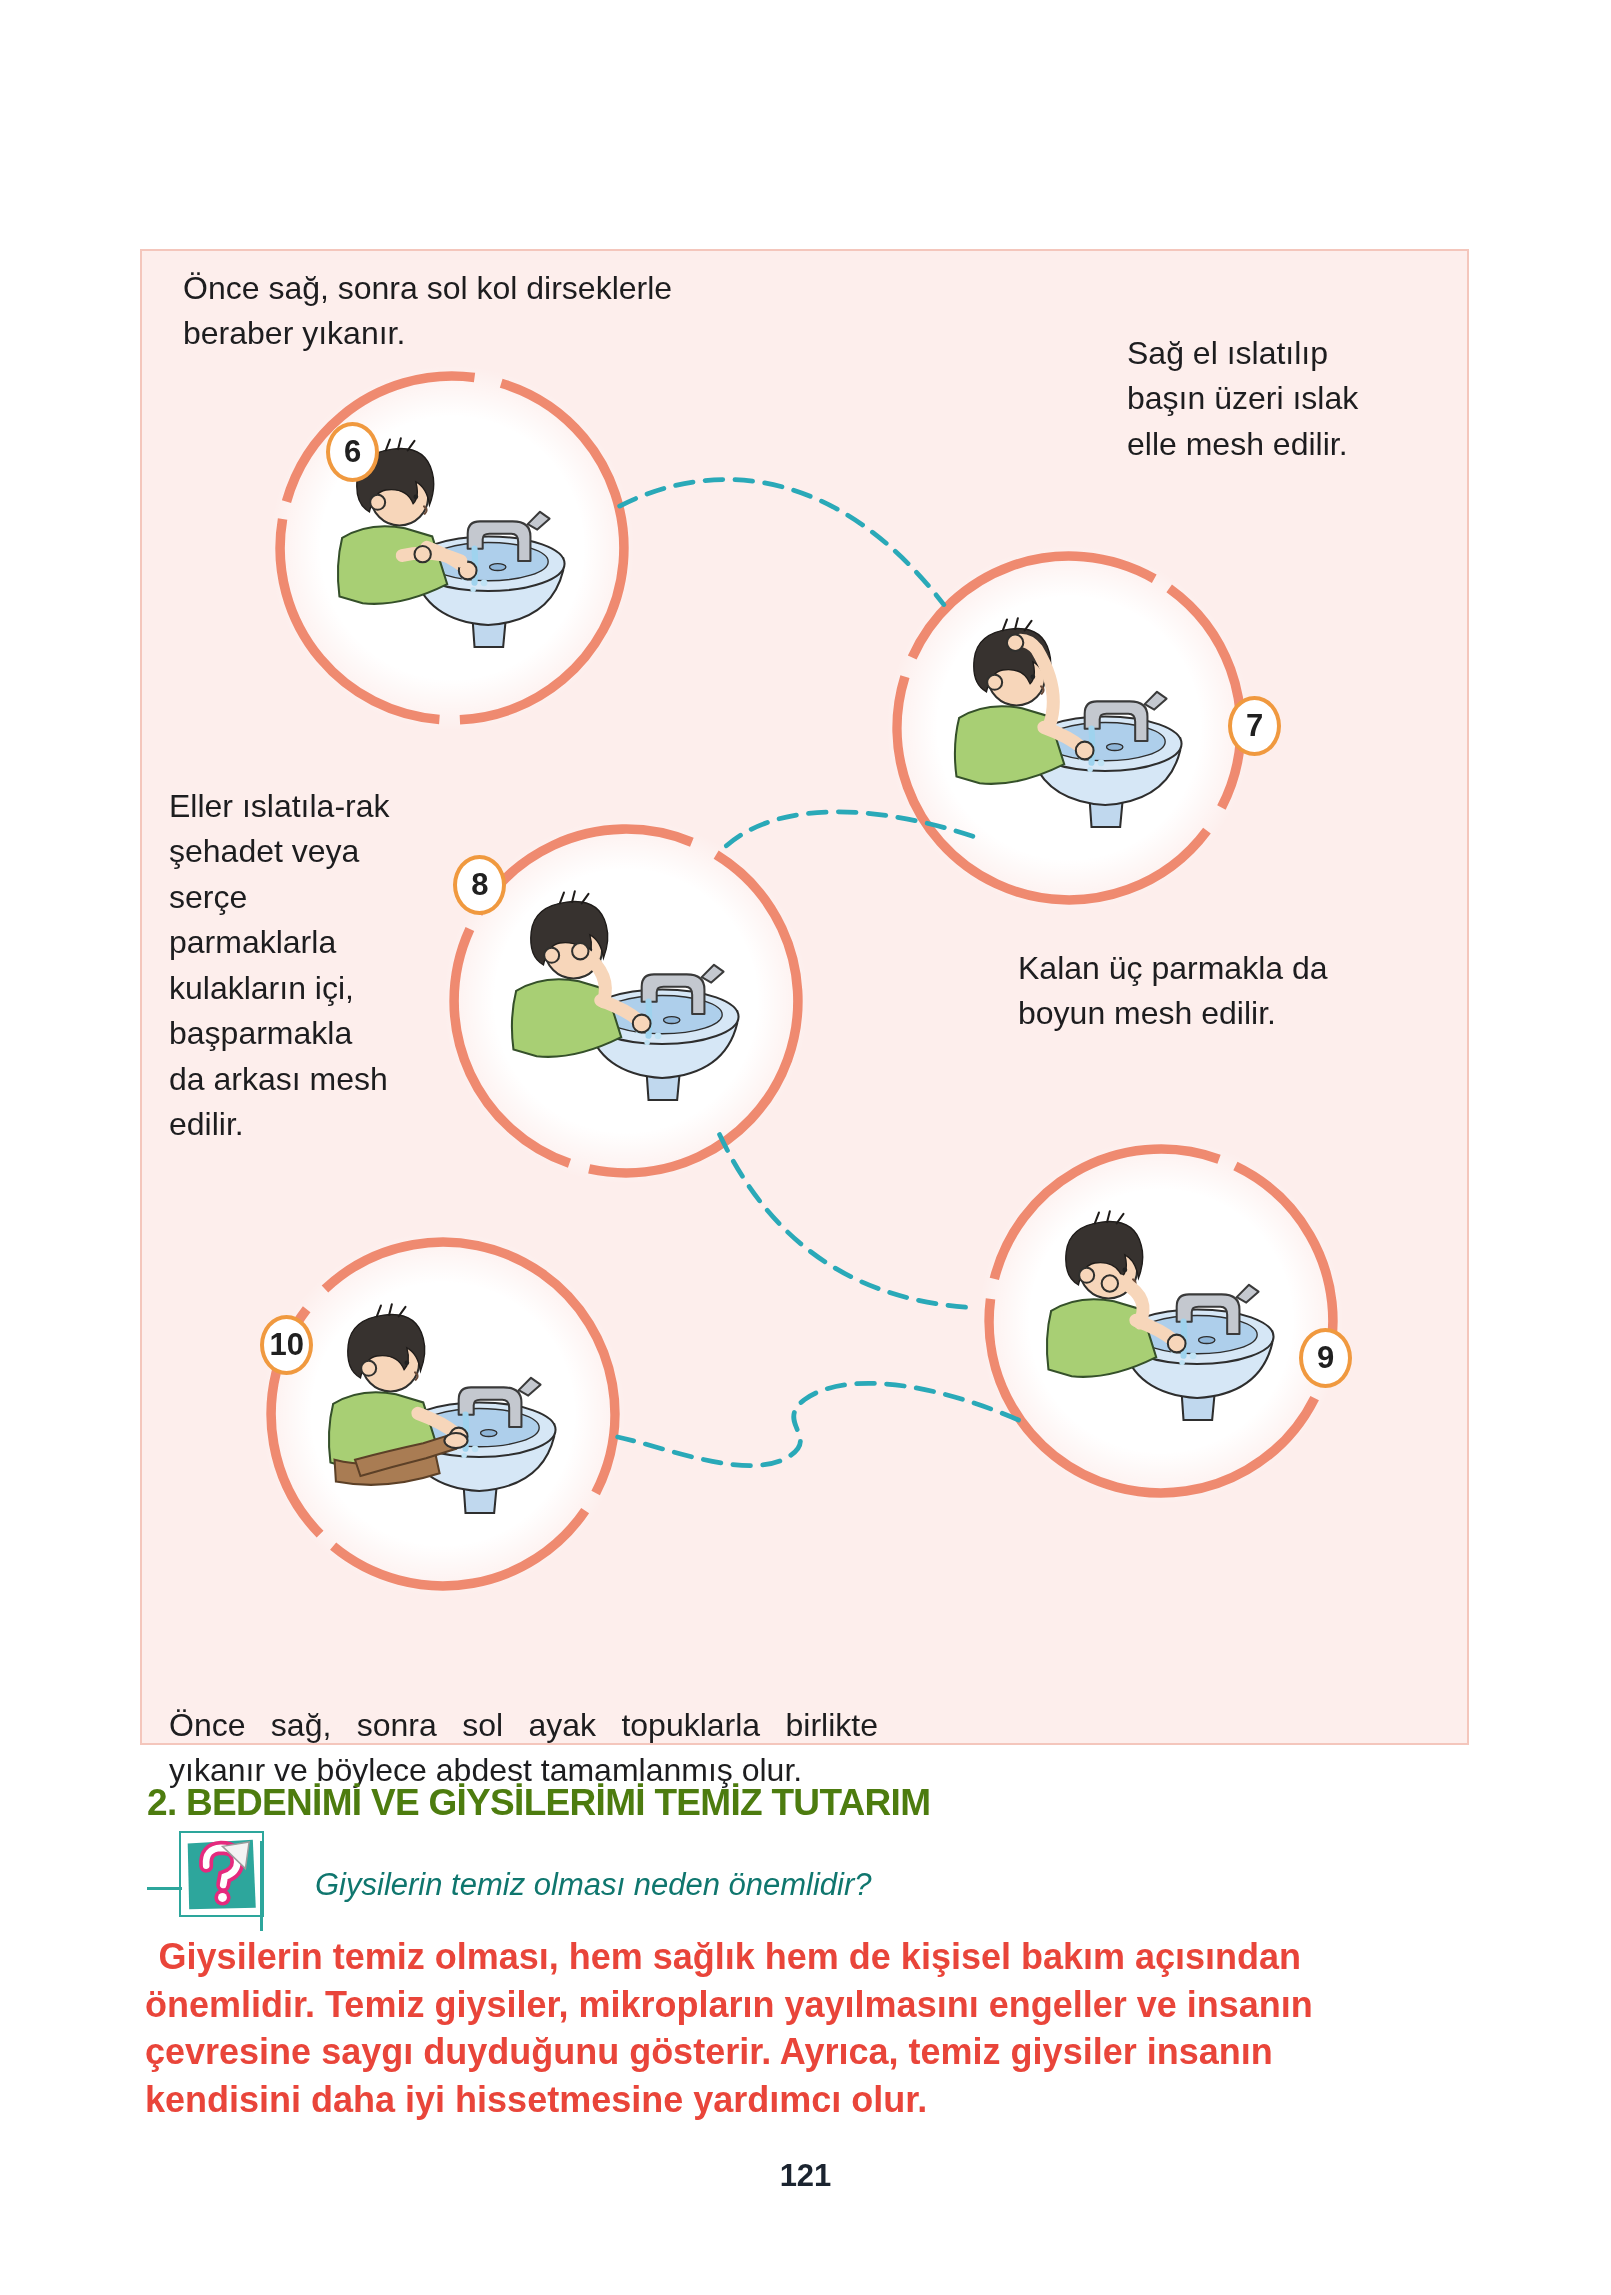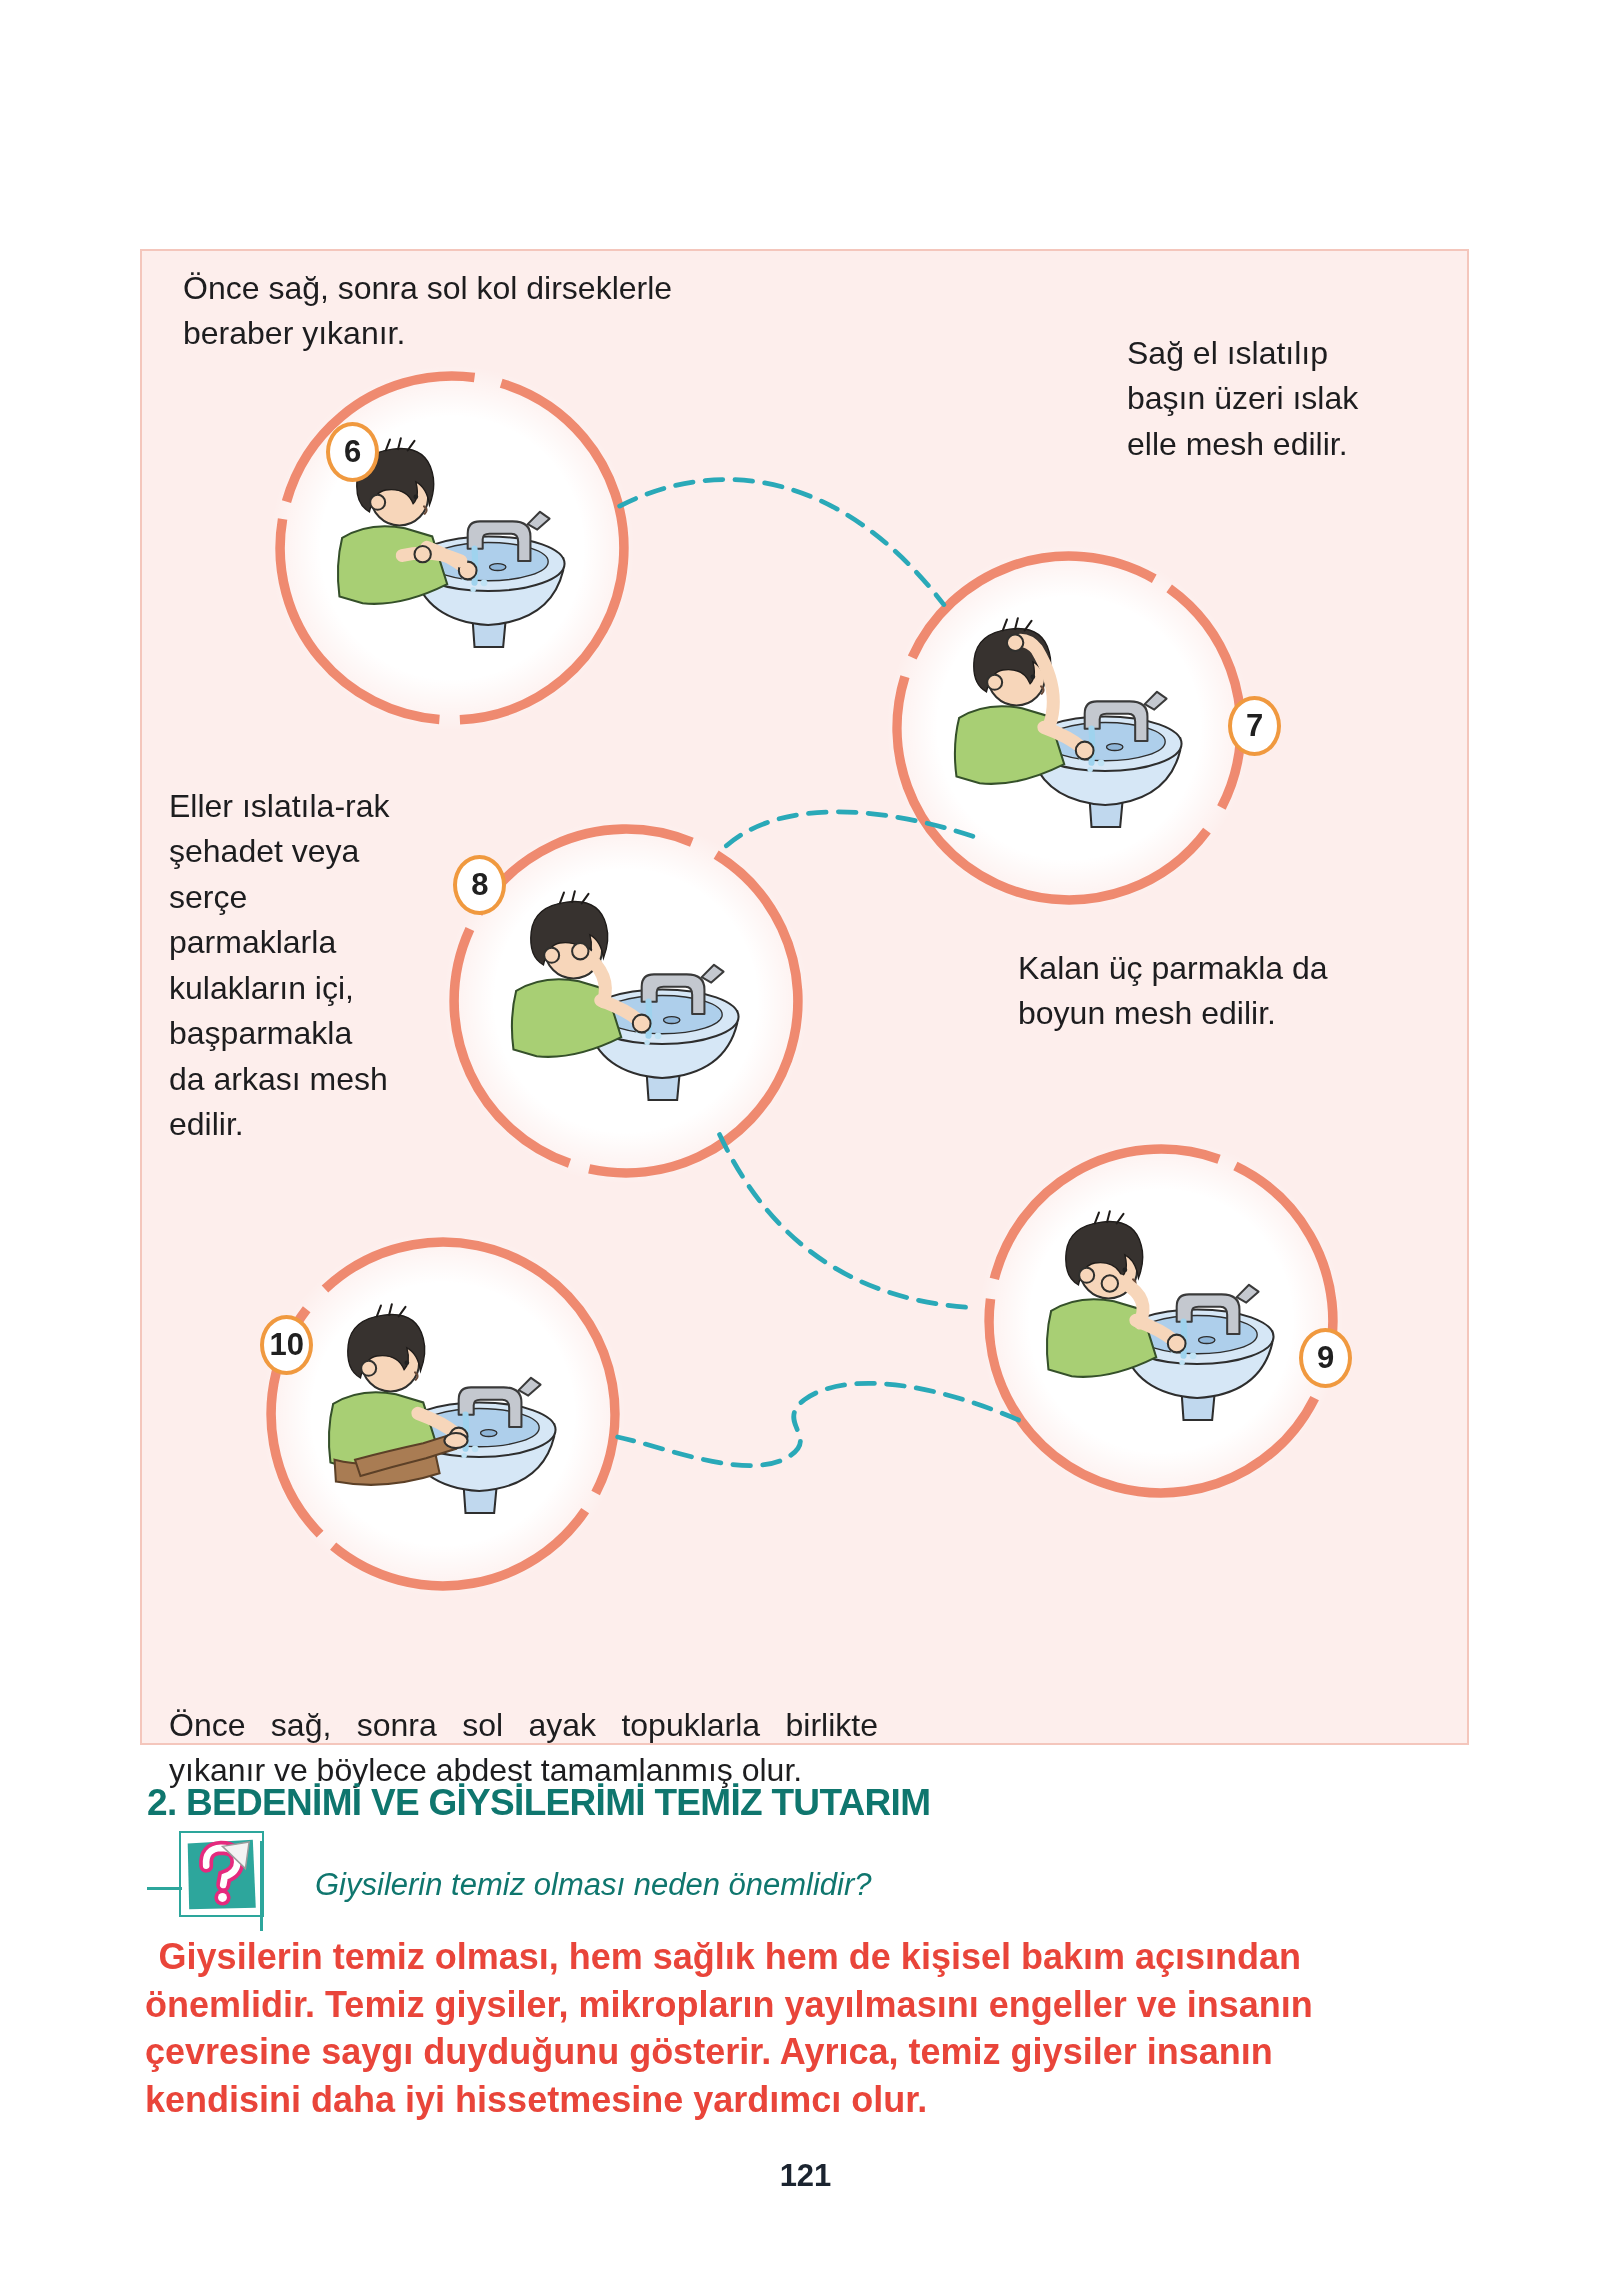--- a/index.html
+++ b/index.html
@@ -60,21 +60,21 @@
   .i-eye   { fill:#222222; }
   .i-line  { fill:none; stroke:#6b4c3a; stroke-width:3; stroke-linecap:round; }
   .i-shirt { fill:#a8cf74; stroke:#35502a; stroke-width:3; }
   .i-armline { fill:none; stroke:#f7d6ba; stroke-width:19; stroke-linecap:round; }
   .i-pants { fill:#a97c53; stroke:#5c4027; stroke-width:3; }
   .ringArc { fill:none; stroke:#ef8a70; stroke-width:14; }
 
   
   .heading {
     position:absolute; left:147px; top:1782px; width:1295px;
-    font-size:37px; font-weight:bold; letter-spacing:-0.7px; color:#0f766e;
+    font-size:37px; font-weight:bold; letter-spacing:-0.7px; color:#4d7c0f;
   }
   .prompt-hline { position:absolute; left:147px; top:1887px; width:35px; height:2.7px; background:#2da69c; }
   .prompt-vline { position:absolute; left:260px; top:1841px; width:2.7px; height:90px; background:#2da69c; }
   .prompt-frame { position:absolute; left:179px; top:1831px; width:85px; height:86px; border:2px solid #2da69c; background:transparent; }
   .prompt-icon  { position:absolute; left:184px; top:1837px; width:74px; height:75px; }
   .question {
     position:absolute; left:315px; top:1867px; width:886px;
     font-size:31px; font-style:italic; color:#0f766e;
   }
   .answer {

